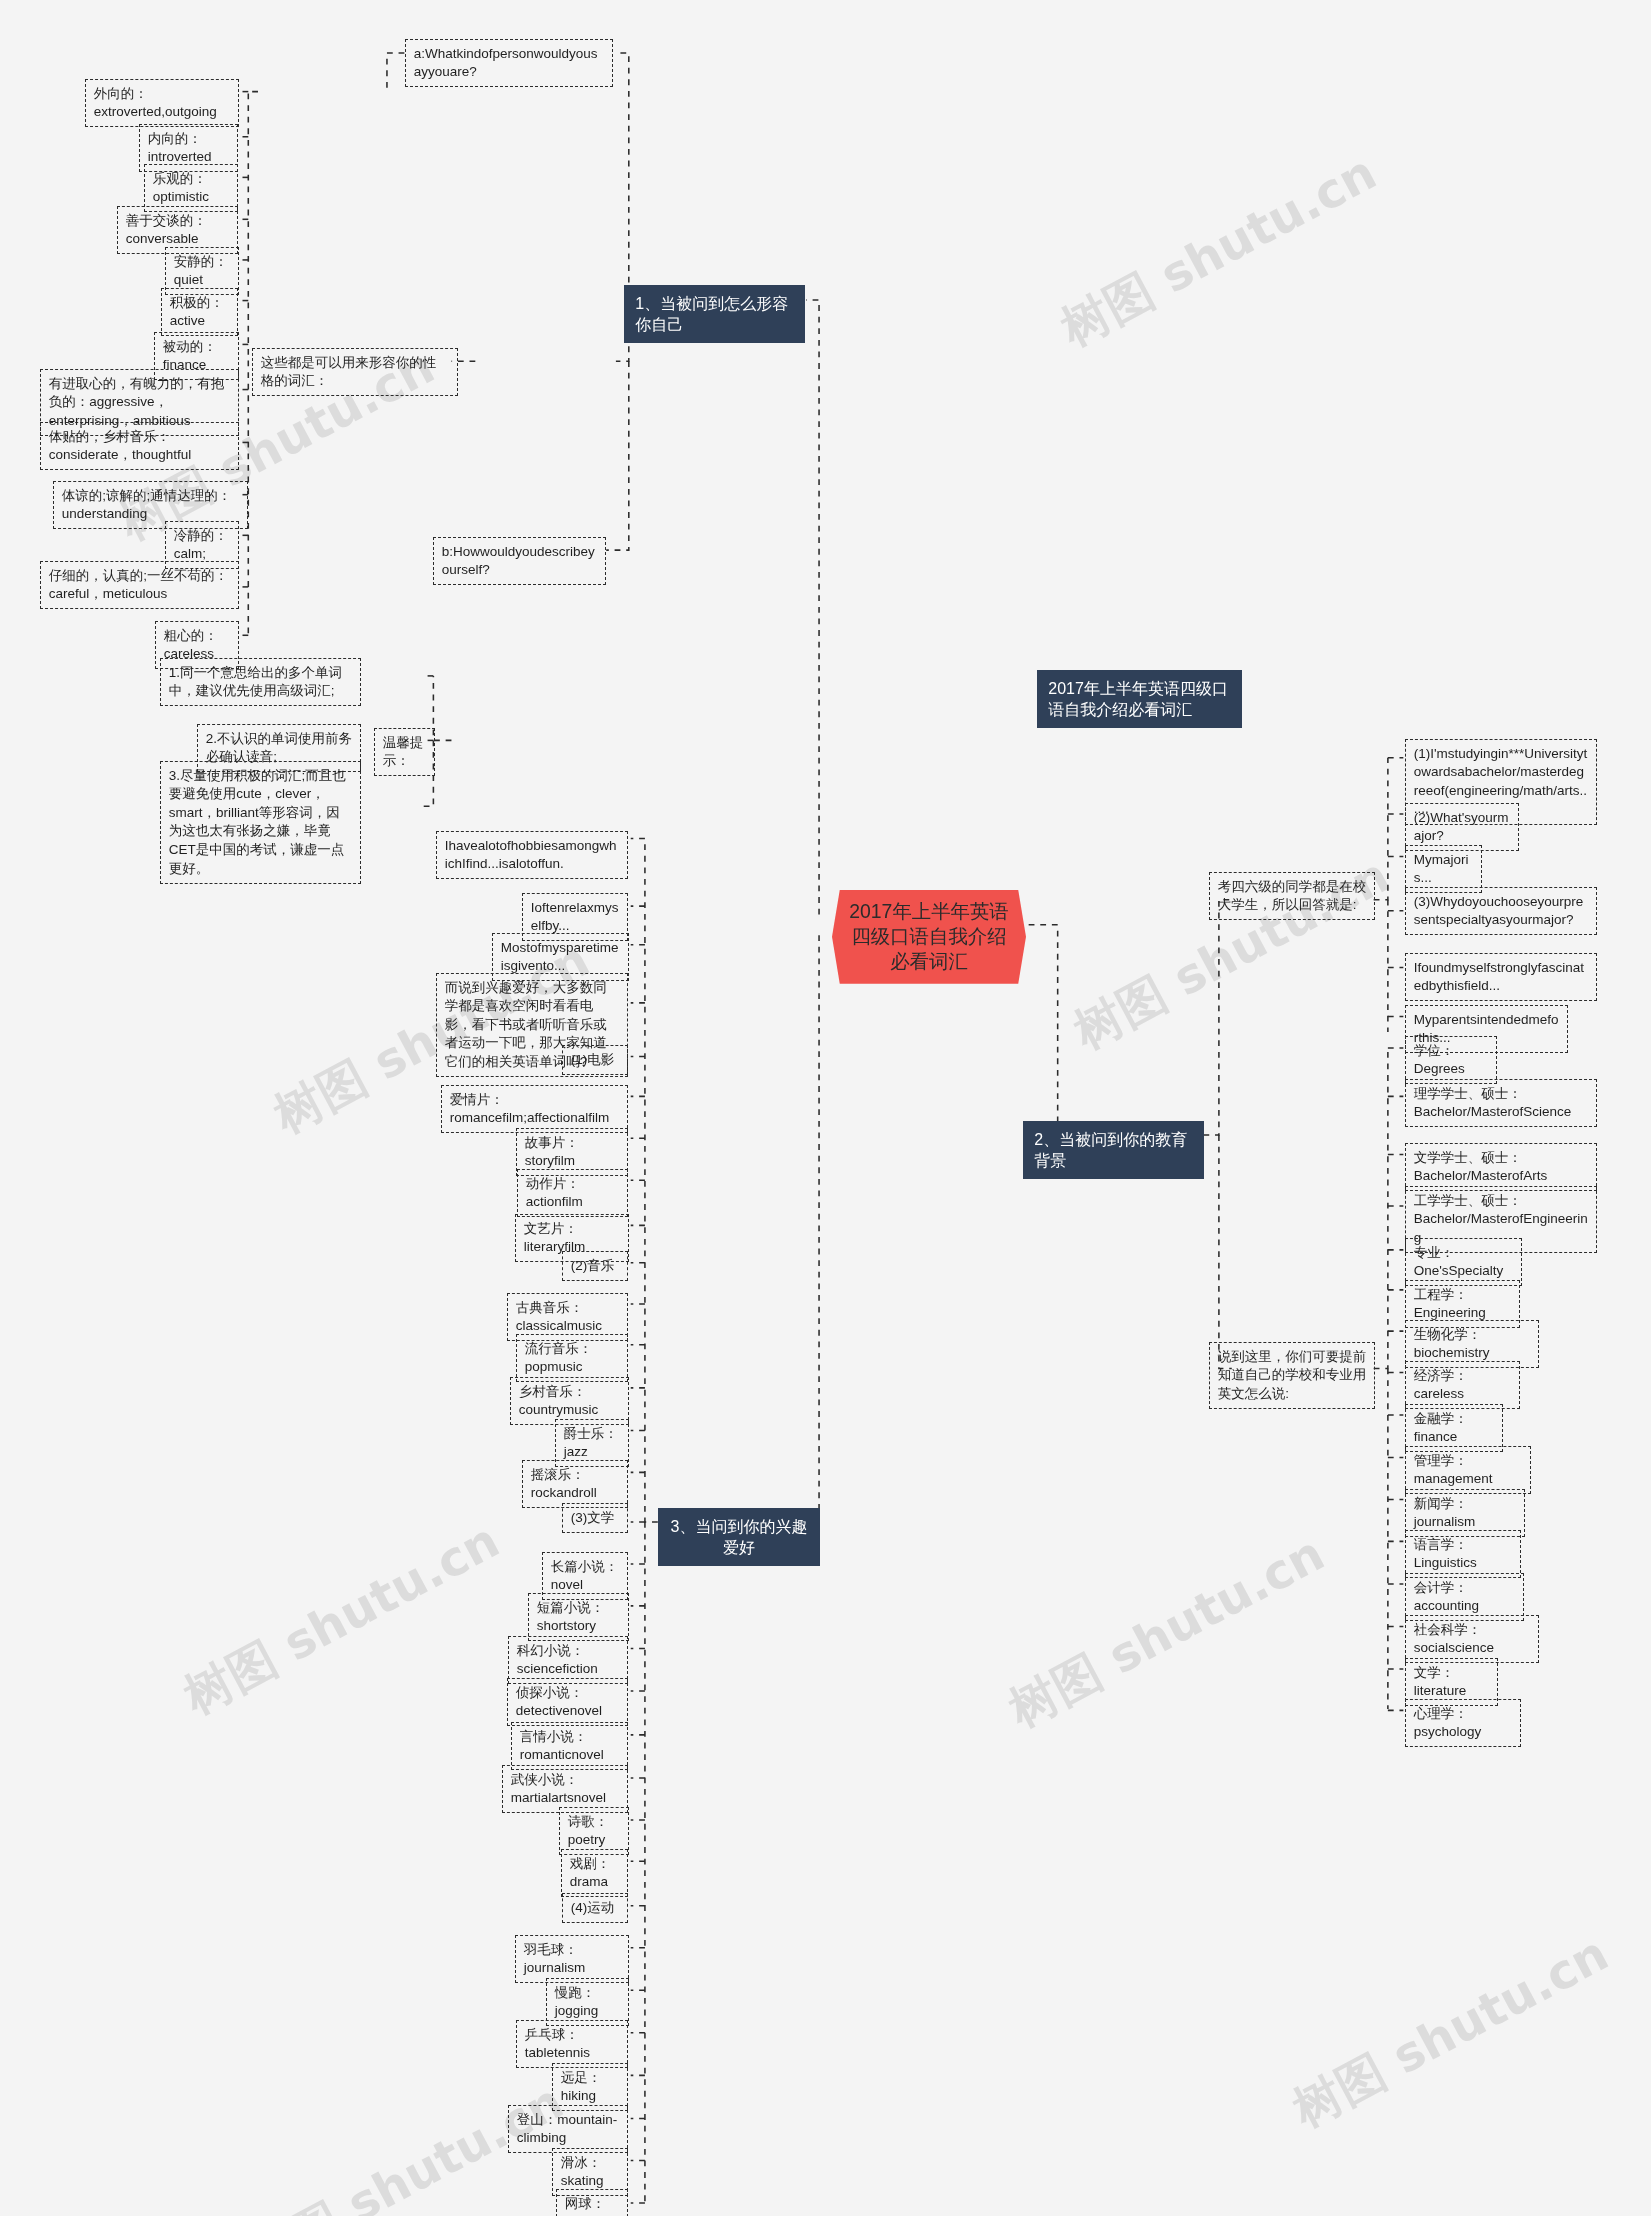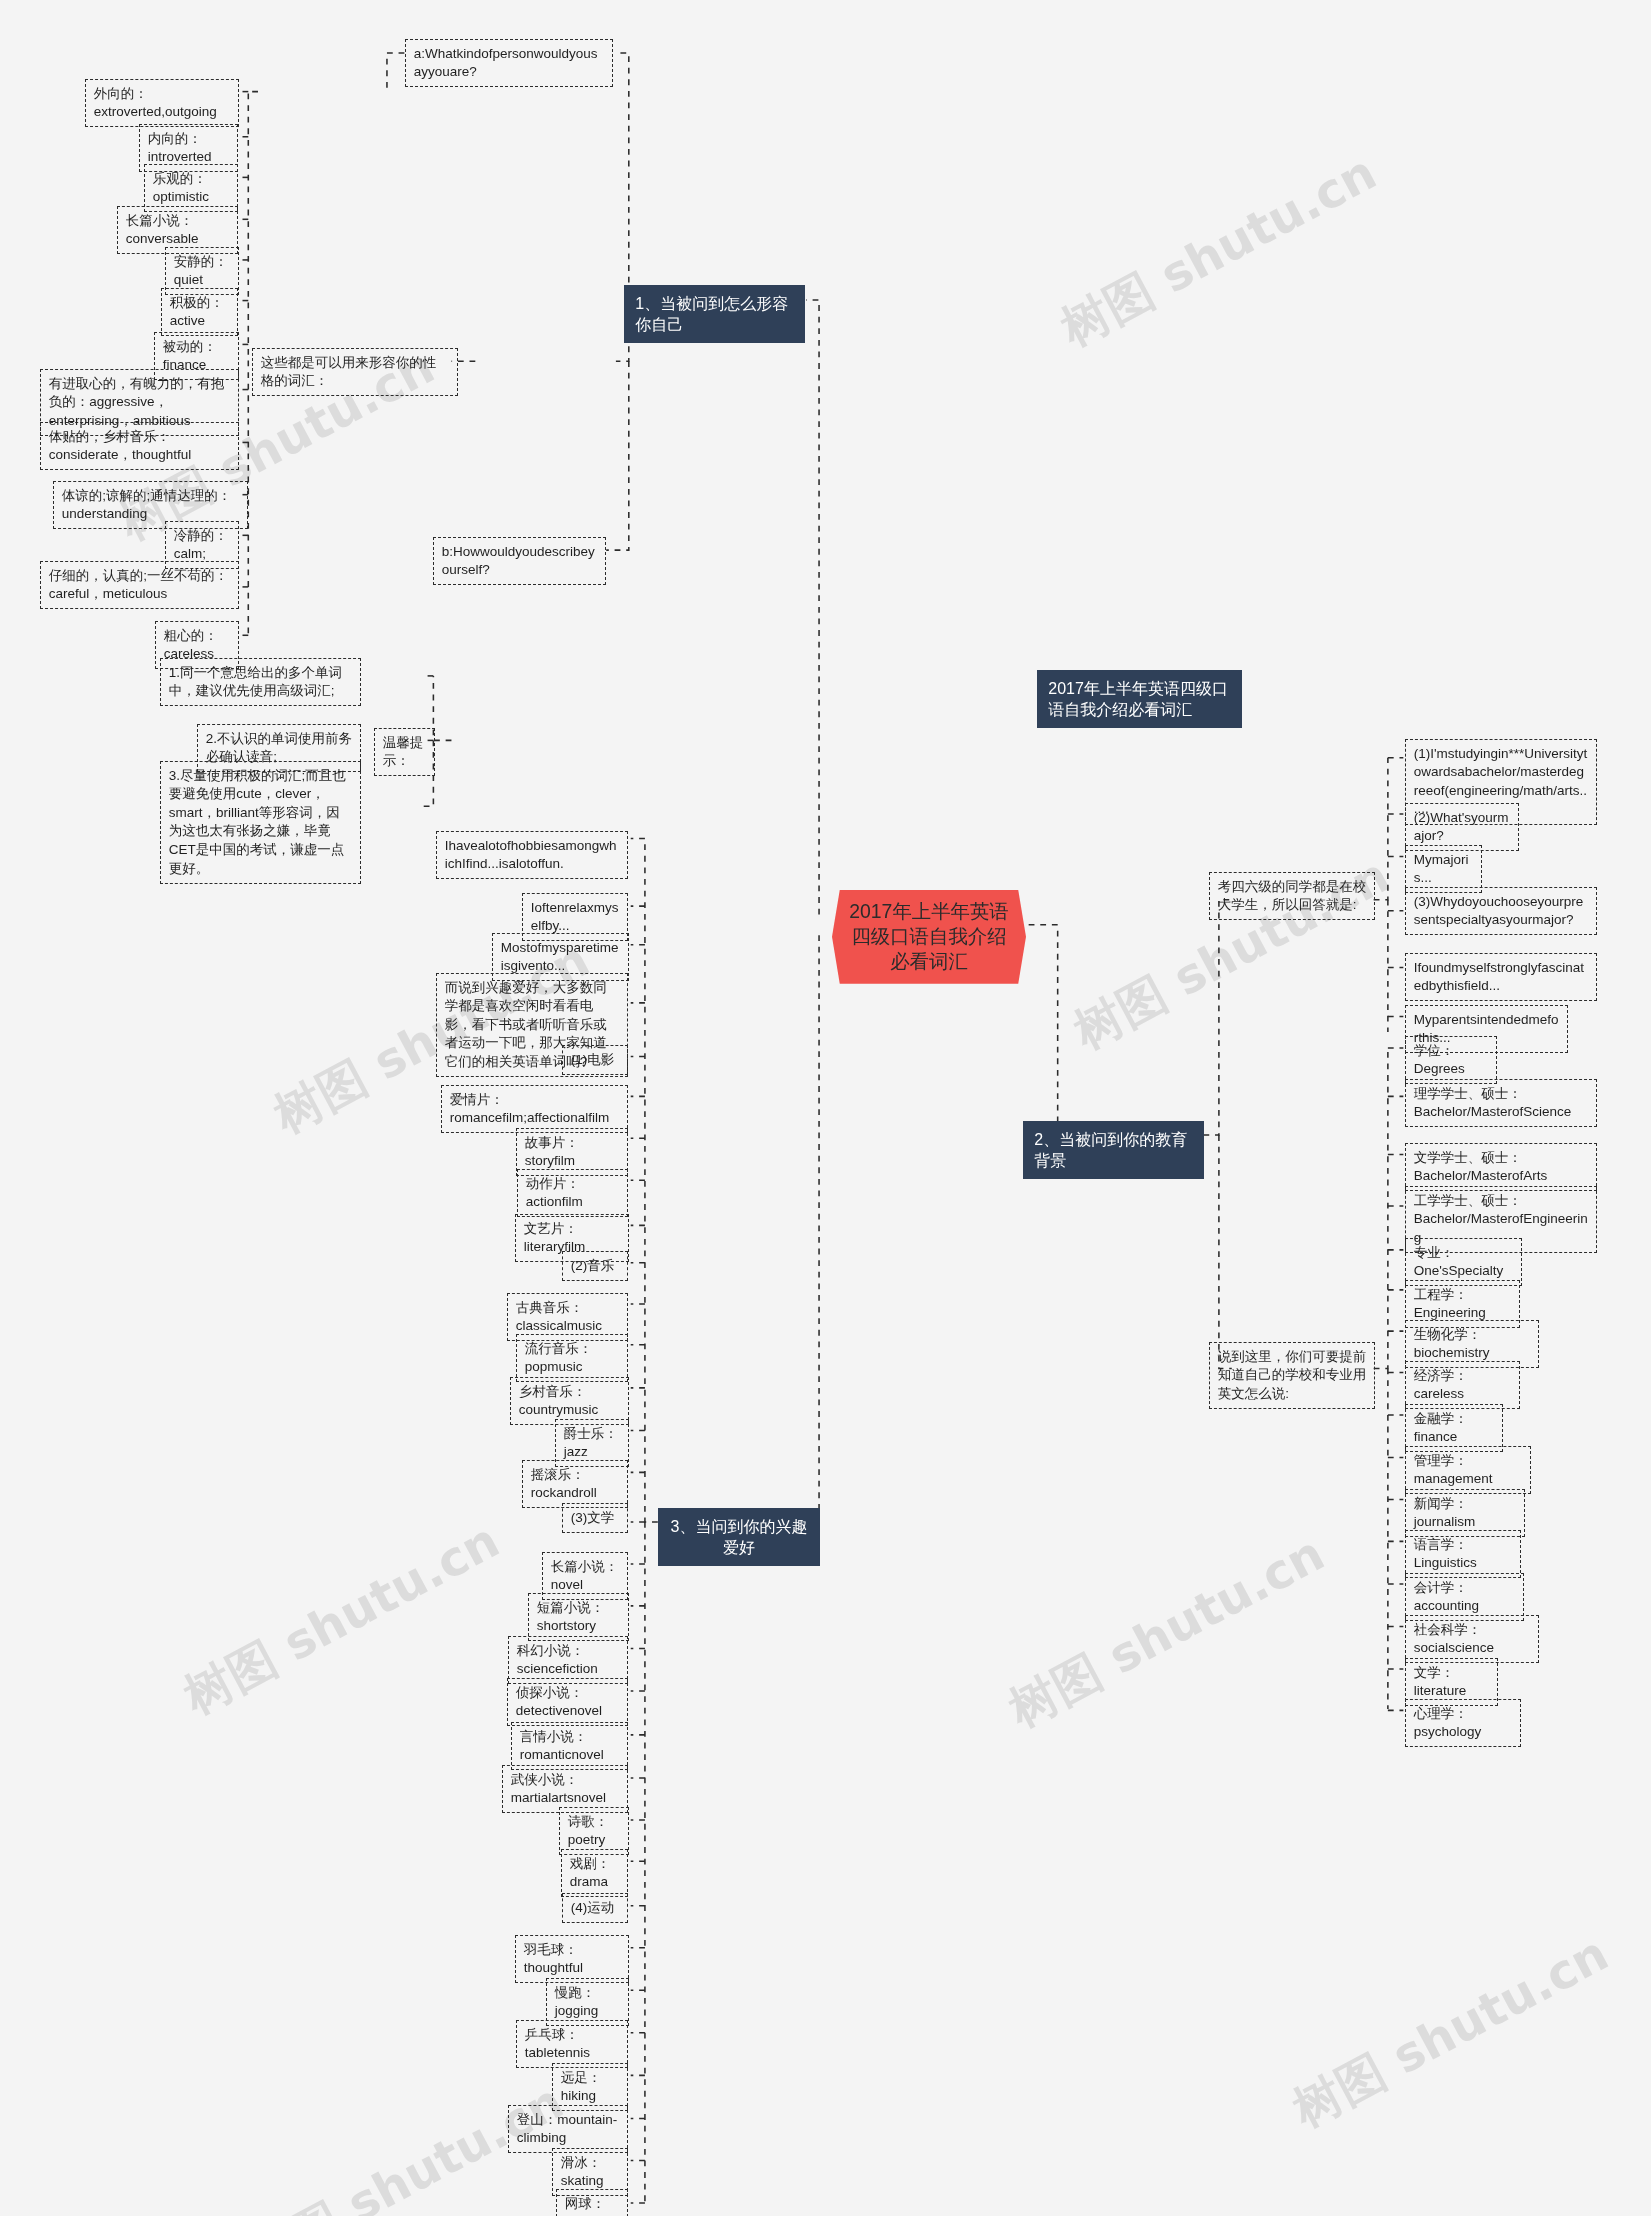--- a/index.html
+++ b/index.html
@@ -159,21 +159,21 @@
   <div class="node dark" style="left:1023px;top:1121px;width:181px;">2、当被问到你的教育背景</div>
   <div class="node dark" style="left:658px;top:1508px;width:162px;text-align:center;">3、当问到你的兴趣爱好</div>
 
   <div class="node" style="left:405px;top:39px;width:208px;">a:Whatkindofpersonwouldyousayyouare?</div>
   <div class="node" style="left:252px;top:348px;width:206px;">这些都是可以用来形容你的性格的词汇：</div>
   <div class="node" style="left:433px;top:537px;width:173px;">b:Howwouldyoudescribeyourself?</div>
 
   <div class="node" style="left:85px;top:79px;width:154px;">外向的：extroverted,outgoing</div>
   <div class="node" style="left:139px;top:124px;width:99px;">内向的：introverted</div>
   <div class="node" style="left:144px;top:164px;width:94px;">乐观的：optimistic</div>
-  <div class="node" style="left:117px;top:206px;width:121px;">长篇小说：conversable</div>
+  <div class="node" style="left:117px;top:206px;width:121px;">善于交谈的：conversable</div>
   <div class="node" style="left:165px;top:247px;width:74px;">安静的：quiet</div>
   <div class="node" style="left:161px;top:288px;width:77px;">积极的：active</div>
   <div class="node" style="left:154px;top:332px;width:85px;">被动的：finance</div>
   <div class="node" style="left:40px;top:369px;width:199px;">有进取心的，有魄力的，有抱负的：aggressive，enterprising，ambitious</div>
   <div class="node" style="left:40px;top:422px;width:199px;">体贴的，乡村音乐：considerate，thoughtful</div>
   <div class="node" style="left:53px;top:481px;width:195px;">体谅的;谅解的;通情达理的：understanding</div>
   <div class="node" style="left:165px;top:521px;width:74px;">冷静的：calm;</div>
   <div class="node" style="left:40px;top:561px;width:199px;">仔细的，认真的;一丝不苟的：careful，meticulous</div>
   <div class="node" style="left:155px;top:621px;width:84px;">粗心的：careless</div>
 
@@ -231,21 +231,21 @@
   <div class="node" style="left:542px;top:1552px;width:86px;">长篇小说：novel</div>
   <div class="node" style="left:528px;top:1593px;width:101px;">短篇小说：shortstory</div>
   <div class="node" style="left:508px;top:1636px;width:120px;">科幻小说：sciencefiction</div>
   <div class="node" style="left:507px;top:1678px;width:121px;">侦探小说：detectivenovel</div>
   <div class="node" style="left:511px;top:1722px;width:117px;">言情小说：romanticnovel</div>
   <div class="node" style="left:502px;top:1765px;width:126px;">武侠小说：martialartsnovel</div>
   <div class="node" style="left:559px;top:1807px;width:70px;">诗歌：poetry</div>
   <div class="node" style="left:561px;top:1849px;width:67px;">戏剧：drama</div>
 
   <div class="node" style="left:562px;top:1893px;width:66px;">(4)运动</div>
-  <div class="node" style="left:515px;top:1935px;width:114px;">羽毛球：thoughtful</div>
+  <div class="node" style="left:515px;top:1935px;width:114px;">羽毛球：journalism</div>
   <div class="node" style="left:546px;top:1978px;width:83px;">慢跑：jogging</div>
   <div class="node" style="left:516px;top:2020px;width:112px;">乒乓球：tabletennis</div>
   <div class="node" style="left:552px;top:2063px;width:76px;">远足：hiking</div>
   <div class="node" style="left:508px;top:2105px;width:120px;">登山：mountain-climbing</div>
   <div class="node" style="left:552px;top:2148px;width:76px;">滑冰：skating</div>
   <div class="node" style="left:556px;top:2189px;width:72px;">网球：tennis</div>
 
 </div>
 
 

